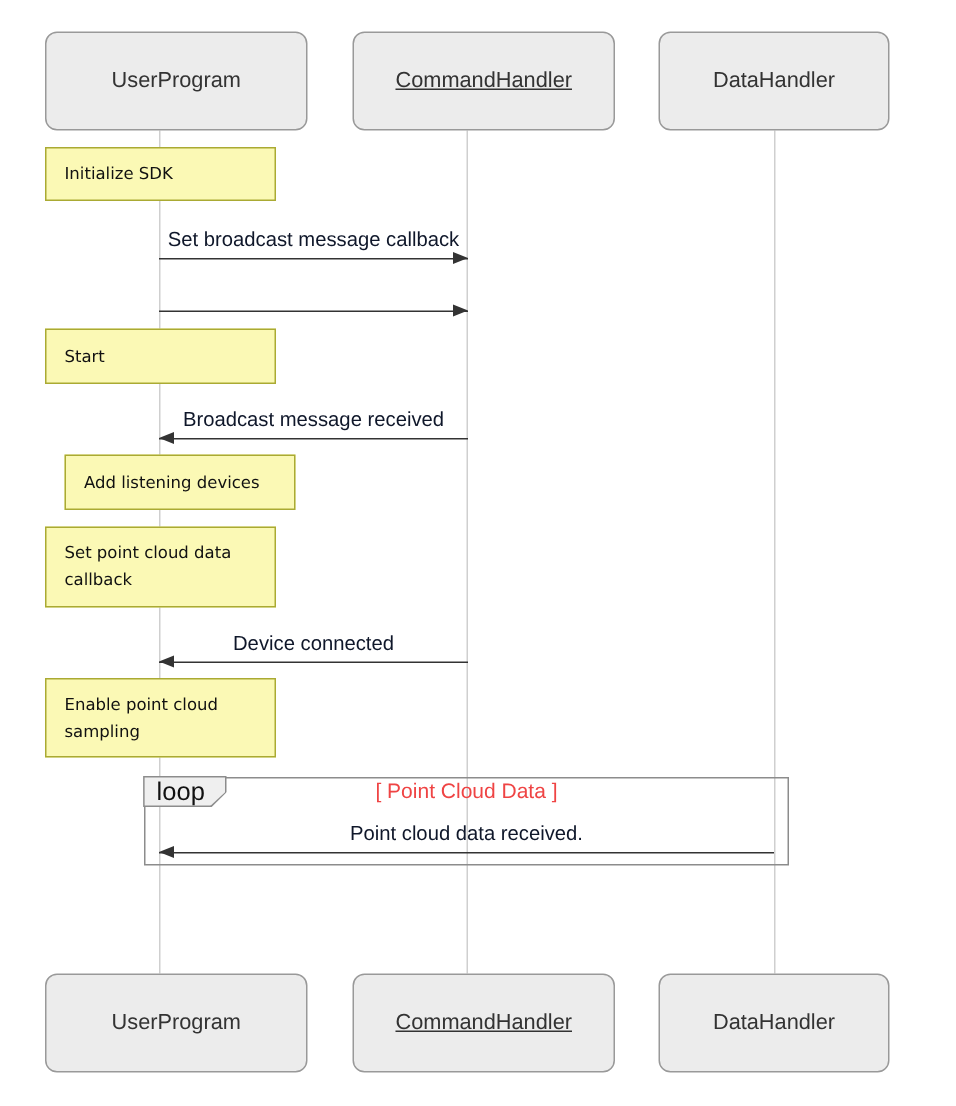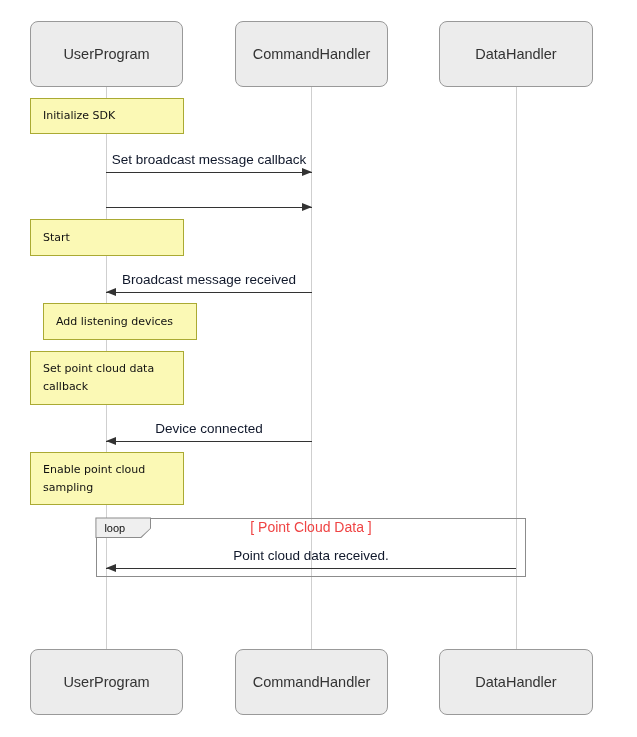--- a/index.html
+++ b/index.html
@@ -16,29 +16,29 @@
     position:absolute;
     top:87px; height:562px; width:1px;
     background:#cfcfcf;
   }
   .lifeline.l1 { left:106px; }
   .lifeline.l2 { left:311px; }
   .lifeline.l3 { left:516px; }
   
   .participant {
     position:absolute;
-    width:153px; height:66px;
+    width:175px; height:66px;
     background:#ececec;
     border:1px solid #999999;
     border-radius:8px;
     display:flex; align-items:center; justify-content:center;
     font-size:14.5px; color:#333333;
   }
   .participant.p1 { left:30px; }
-  .participant.p2 { left:235px; }
+  .participant.p2 { left:235px;text-decoration:underline; }
   .participant.p3 { left:439px; width:154px; }
   .participant.top { top:21px; }
   .participant.bottom { top:649px; }
   
   .note {
     position:absolute;
     left:30px; width:154px;
     background:#fbf9b5;
     border:1.4px solid #aaaa33;
     display:flex; align-items:center;
@@ -88,21 +88,21 @@
     background:#8c8c8c;
     clip-path:polygon(0 0, 100% 0, 100% 50%, 81% 100%, 0 100%);
   }
   .loop-tab-inner {
     position:absolute; left:1px; top:1px;
     width:54px; height:19px;
     background:#efefef;
     clip-path:polygon(0 0, 100% 0, 100% 50%, 81% 100%, 0 100%);
     display:flex; align-items:center;
     padding-left:8px;
-    font-size:11px; color:#111111;
+    font-size:17px; color:#111111;
   }
   .loop-cond {
     position:absolute; left:0; right:0; top:0;
     text-align:center;
     font-size:14px; color:#ef4444;
   }
 </style>
 </head>
 <body>
 

